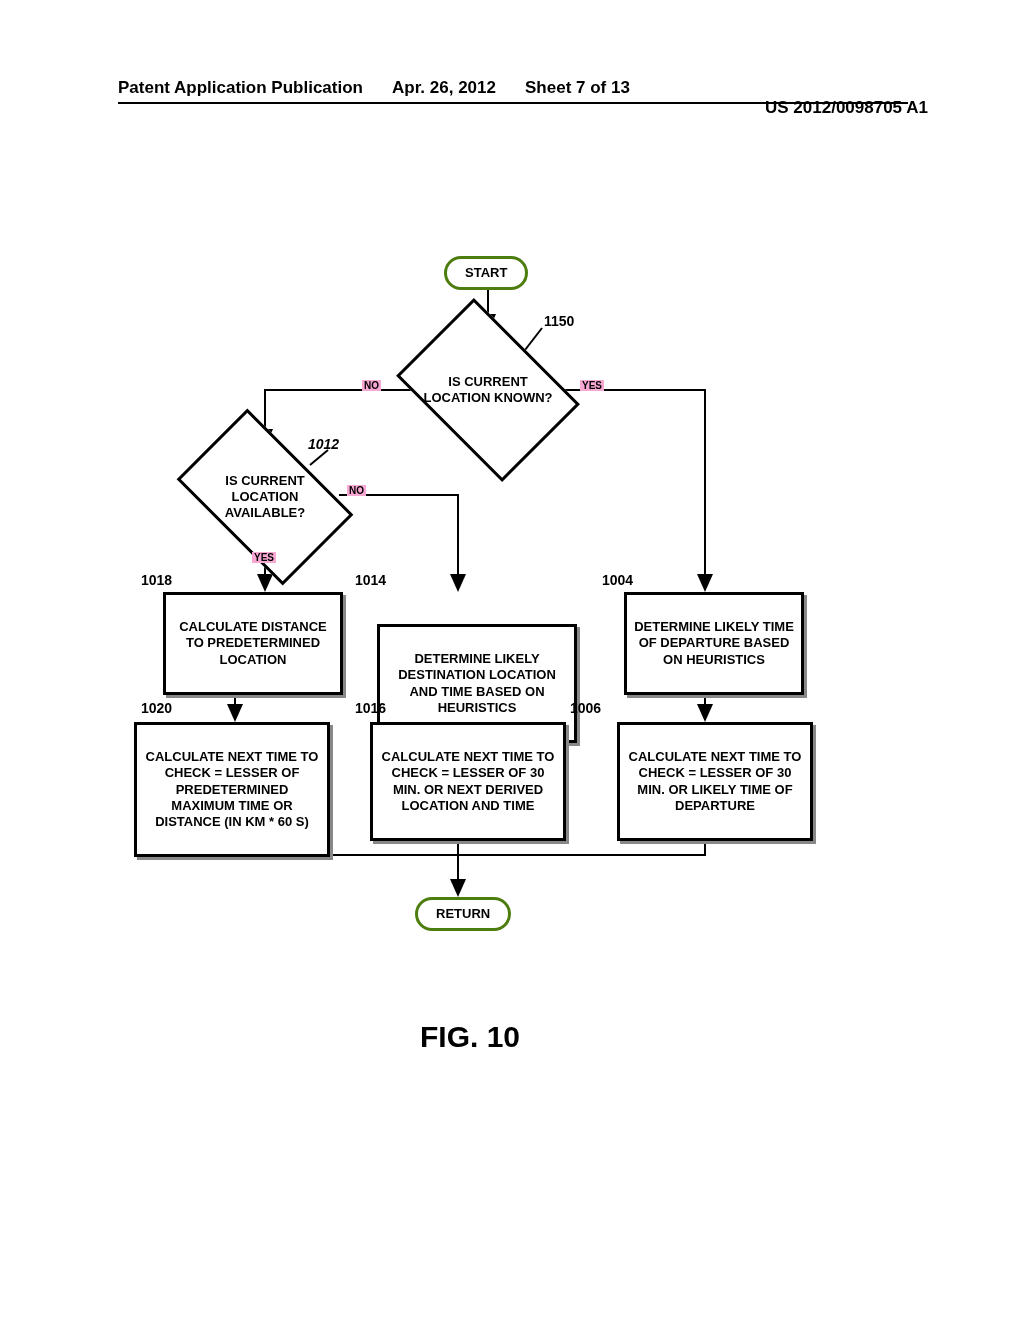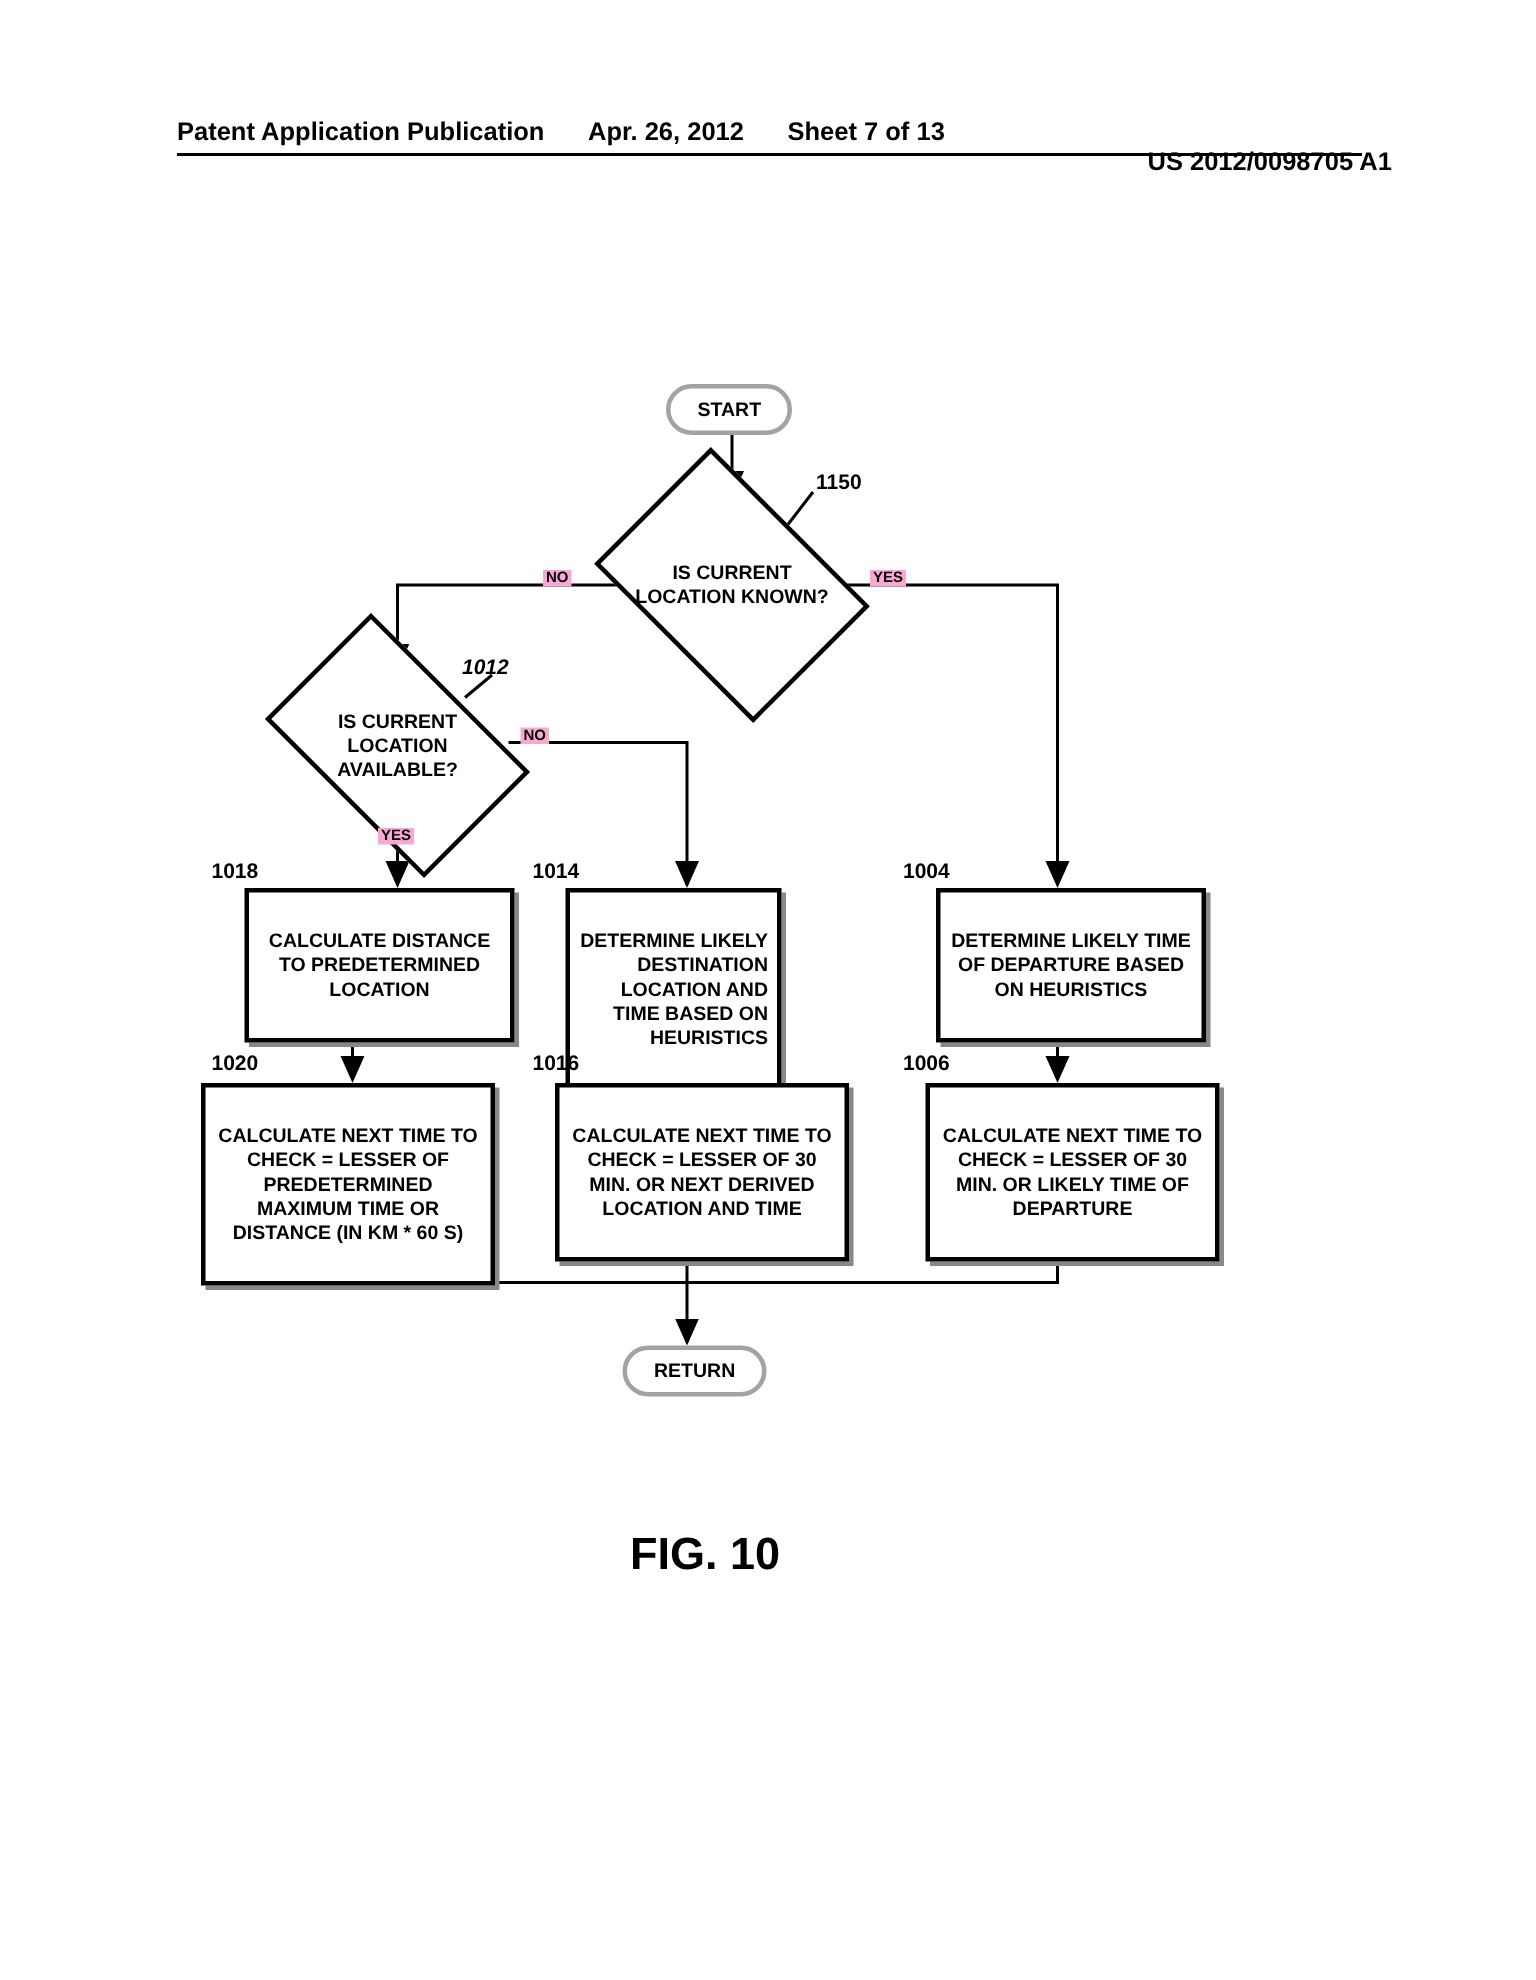--- a/index.html
+++ b/index.html
@@ -7,21 +7,21 @@
   .header { position: absolute; top: 78px; left: 0; width: 1024px; }
   .header-text { font-weight: bold; font-size: 17px; }
   .pub-label { position: absolute; left: 118px; }
   .date-label { position: absolute; left: 392px; }
   .sheet-label { position: absolute; left: 525px; }
   .pubno-label { position: absolute; left: 765px; margin-top: 20px; }
   .header-rule { position: absolute; top: 102px; left: 118px; width: 790px; height: 2px; background: #000; }
 
   .canvas { position: absolute; top: 0; left: 0; width: 1024px; height: 1320px; }
   .node { position: absolute; text-align: center; font-weight: bold; font-size: 13px; line-height: 1.25; }
-  .terminator { border: 3px solid #a3a3a3; border-radius: 22px; padding: 6px 18px; background: #fff; }
+  .terminator { border: 3px solid #4d7c0f; border-radius: 22px; padding: 6px 18px; background: #fff; }
   .process { border: 3px solid #000; background: #fff; padding: 24px 6px; box-shadow: 3px 3px 0 #888; }
   .diamond-wrap { width: 150px; height: 110px; }
   .diamond { width: 100%; height: 100%; transform: rotate(45deg); border: 3px solid #000; background: #fff; }
   .diamond-text { position: absolute; left: 0; top: 0; width: 100%; height: 100%; display: flex; align-items: center; justify-content: center; text-align: center; padding: 0 6px; }
   .reflabel { position: absolute; font-weight: bold; font-size: 14px; }
   .edgelabel { position: absolute; font-weight: bold; font-size: 10px; background: #f9a8d4; padding: 0 2px; }
   svg { position: absolute; top: 0; left: 0; }
   .figlabel { position: absolute; font-weight: bold; font-size: 30px; }
 </style>
 </head>
@@ -97,39 +97,39 @@
   <div class="node process" style="left:163px; top:592px; width:180px;">
     <span>CALCULATE DISTANCE TO PREDETERMINED LOCATION</span>
   </div>
   <div class="reflabel" style="left:141px; top:572px;">1018</div>
 
   <div class="node process" style="left:134px; top:722px; width:196px;">
     <span>CALCULATE NEXT TIME TO CHECK = LESSER OF PREDETERMINED MAXIMUM TIME OR DISTANCE (IN KM * 60 S)</span>
   </div>
   <div class="reflabel" style="left:141px; top:700px;">1020</div>
 
-  <div class="node process" style="left:377px; top:592px; width:144px;text-align:right;">
+  <div class="node process" style="left:377px; top:624px; width:200px;">
     <span>DETERMINE LIKELY DESTINATION LOCATION AND TIME BASED ON HEURISTICS</span>
   </div>
   <div class="reflabel" style="left:355px; top:572px;">1014</div>
 
   <div class="node process" style="left:370px; top:722px; width:196px;">
     <span>CALCULATE NEXT TIME TO CHECK = LESSER OF 30 MIN. OR NEXT DERIVED LOCATION AND TIME</span>
   </div>
   <div class="reflabel" style="left:355px; top:700px;">1016</div>
 
   <div class="node process" style="left:624px; top:592px; width:180px;">
     <span>DETERMINE LIKELY TIME OF DEPARTURE BASED ON HEURISTICS</span>
   </div>
   <div class="reflabel" style="left:602px; top:572px;">1004</div>
 
   <div class="node process" style="left:617px; top:722px; width:196px;">
     <span>CALCULATE NEXT TIME TO CHECK = LESSER OF 30 MIN. OR LIKELY TIME OF DEPARTURE</span>
   </div>
-  <div class="reflabel" style="left:602px; top:700px;">1006</div>
+  <div class="reflabel" style="left:570px; top:700px;">1006</div>
 
   <div class="node terminator" style="left:415px; top:897px;">
     <span>RETURN</span>
   </div>
 
   <div class="figlabel" style="left:420px; top:1020px;">FIG. 10</div>
 
 </div>
 
 </body></html>

